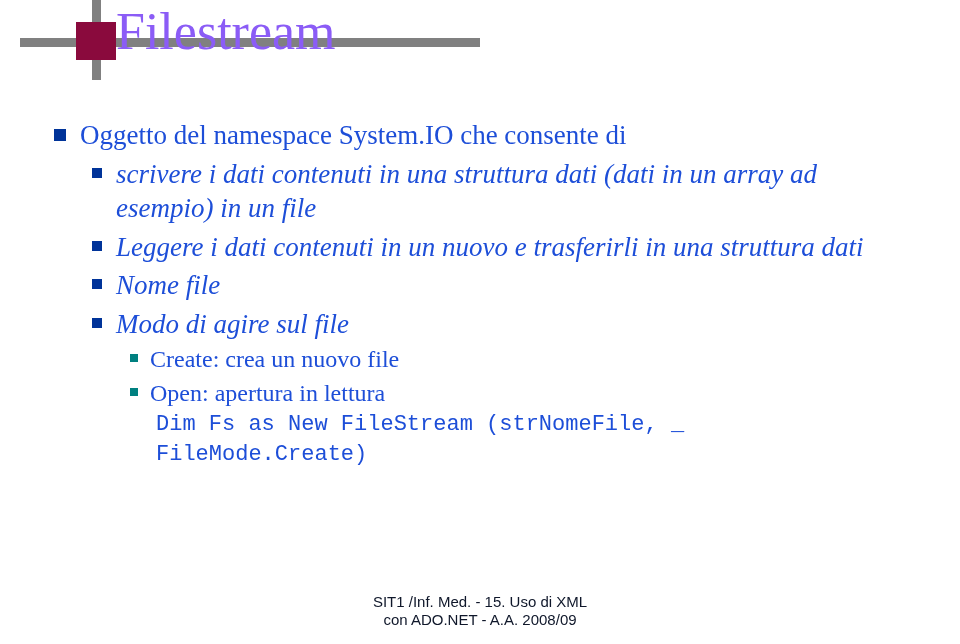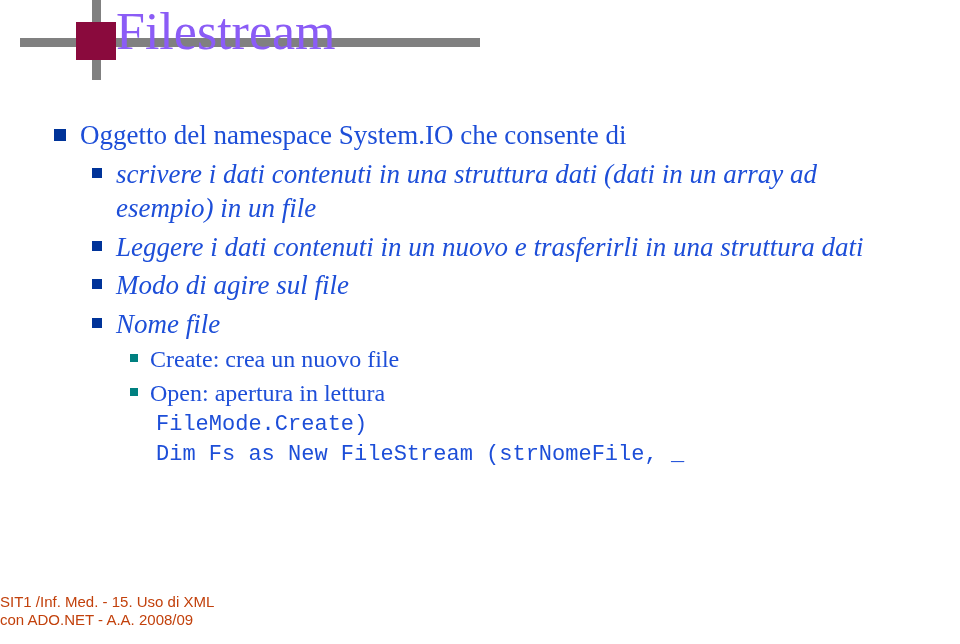--- a/index.html
+++ b/index.html
@@ -105,24 +105,24 @@
     font-family: "Courier New", monospace;
     font-size: 22px;
     margin-left: 102px;
     margin-top: 2px;
   }
   .footer {
     position: absolute;
     bottom: 14px;
     left: 0;
     right: 0;
-    text-align: left;
+    text-align: center;
     font-family: Arial, sans-serif;
     font-size: 15px;
-    color: #c2410c;
+    color: #0f172a;
     line-height: 1.25;
   }
 </style>
 </head>
 <body>
 
 <div class="deco">
   <div class="hbar"></div>
   <div class="vbar"></div>
   <div class="box"></div>
@@ -143,40 +143,40 @@
   </div>
 
   <div class="bullet-sub">
     <div class="sq"></div>
     <div class="txt">Leggere i dati contenuti in un nuovo e trasferirli in una struttura dati</div>
   </div>
 
 
   <div class="bullet-sub">
     <div class="sq"></div>
-    <div class="txt">Modo di agire sul file</div>
+    <div class="txt">Nome file</div>
   </div>
 
   <div class="bullet-sub">
     <div class="sq"></div>
-    <div class="txt">Nome file</div>
+    <div class="txt">Modo di agire sul file</div>
   </div>
 
   <div class="bullet-sub2">
     <div class="sq"></div>
     <div class="txt">Create: crea un nuovo file</div>
   </div>
 
 
   <div class="bullet-sub2">
     <div class="sq"></div>
     <div class="txt">Open: apertura in lettura</div>
   </div>
 
+  <div class="code">Dim Fs as New FileStream (strNomeFile, _</div>
   <div class="code">FileMode.Create)</div>
-  <div class="code">Dim Fs as New FileStream (strNomeFile, _</div>
 
 </div>
 
 <div class="footer">
   <div>SIT1 /Inf. Med. - 15. Uso di XML</div>
   <div>con ADO.NET - A.A. 2008/09</div>
 </div>
 
 </body></html>

